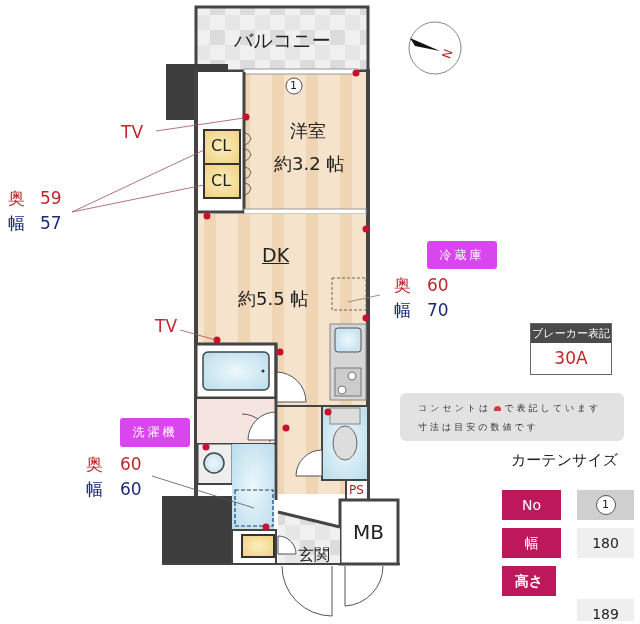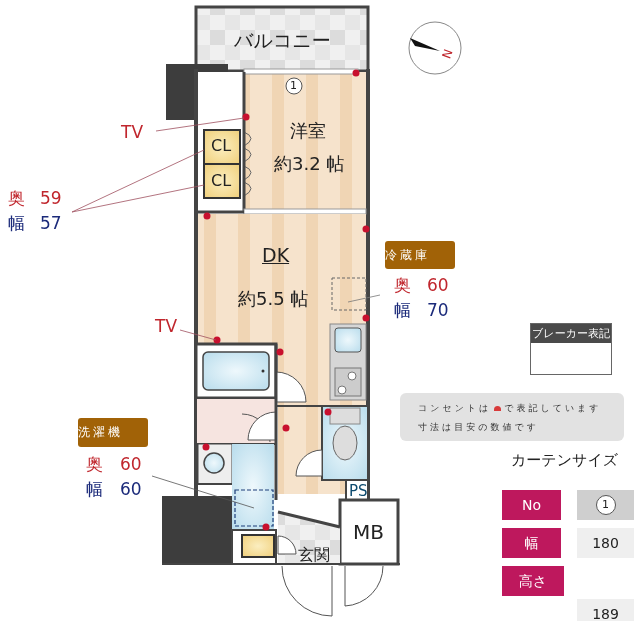--- a/index.html
+++ b/index.html
@@ -1,21 +1,21 @@
 <!DOCTYPE html>
 <html><head>
 <meta charset="utf-8">
 <style>
   html,body{margin:0;padding:0;background:#fff;}
   body{width:640px;height:624px;position:relative;overflow:hidden;font-family:"DejaVu Sans","Liberation Sans",sans-serif;}
   .plan{position:absolute;left:0;top:0;width:640px;height:624px;}
   .lbl{position:absolute;white-space:nowrap;line-height:1;}
   .red{color:#c0262d;}
   .blue{color:#1b2a7a;}
-  .tag{position:absolute;background:#a16207;color:#fff;border-radius:3px;font-size:12px;letter-spacing:3px;text-align:left;}
+  .tag{position:absolute;background:#d946ef;color:#fff;border-radius:3px;font-size:12px;letter-spacing:3px;text-align:center;margin-left:42px;}
   .tbl-h{position:absolute;background:#be185d;color:#fff;font-size:14px;text-align:center;}
   .tbl-v{position:absolute;background:#efefef;color:#222;font-size:14px;text-align:center;}
   .note{position:absolute;left:400px;top:393px;width:224px;height:48px;background:#e2e2e2;border-radius:6px;}
   .note .row{position:absolute;left:18px;font-size:9px;letter-spacing:3px;color:#333;}
   .breaker{position:absolute;left:530px;top:323px;width:80px;height:50px;border:1px solid #666;}
   .breaker .hd{height:19px;background:#4a4a4a;color:#fff;font-size:11px;text-align:center;line-height:19px;}
   .breaker .vl{height:30px;color:#c0262d;font-size:17px;text-align:center;line-height:30px;}
 </style>
 </head>
 <body>
@@ -149,21 +149,21 @@
 <div class="lbl red" style="left:443px;top:48px;font-size:12px;transform:rotate(-70deg);">N</div>
 <div class="lbl" style="left:290px;top:80px;font-size:11px;color:#222;">1</div>
 <div class="lbl" style="left:290px;top:122px;font-size:18px;color:#222;">洋室</div>
 <div class="lbl" style="left:274px;top:155px;font-size:18px;color:#222;">約3.2 帖</div>
 <div class="lbl" style="left:211px;top:138px;font-size:16px;color:#222;">CL</div>
 <div class="lbl" style="left:211px;top:173px;font-size:16px;color:#222;">CL</div>
 <div class="lbl" style="left:262px;top:246px;font-size:19px;color:#222;text-decoration:underline;">DK</div>
 <div class="lbl" style="left:238px;top:290px;font-size:18px;color:#222;">約5.5 帖</div>
 <div class="lbl" style="left:298px;top:536px;font-size:16px;color:#222;margin-top:11px;">玄関</div>
 <div class="lbl" style="left:353px;top:522px;font-size:20px;color:#222;">MB</div>
-<div class="lbl" style="left:349px;top:484px;font-size:15px;color:#0c4a6e;">PS</div>
+<div class="lbl" style="left:349px;top:484px;font-size:12px;color:#b91c1c;">PS</div>
 
 <div class="lbl red" style="left:121px;top:124px;font-size:17px;">TV</div>
 <div class="lbl red" style="left:155px;top:318px;font-size:17px;">TV</div>
 
 <div>
   <div class="lbl red" style="left:8px;top:190px;font-size:17px;">奥</div>
   <div class="lbl red" style="left:40px;top:190px;font-size:17px;">59</div>
   <div class="lbl blue" style="left:8px;top:215px;font-size:17px;">幅</div>
   <div class="lbl blue" style="left:40px;top:215px;font-size:17px;">57</div>
 </div>
@@ -179,33 +179,34 @@
 <div>
   <div class="tag" style="left:78px;top:418px;width:70px;height:29px;line-height:29px;">洗濯機</div>
   <div class="lbl red" style="left:86px;top:456px;font-size:17px;">奥</div>
   <div class="lbl red" style="left:120px;top:456px;font-size:17px;">60</div>
   <div class="lbl blue" style="left:86px;top:481px;font-size:17px;">幅</div>
   <div class="lbl blue" style="left:120px;top:481px;font-size:17px;">60</div>
 </div>
 
 <div class="breaker">
   <div class="hd">ブレーカー表記</div>
+  <div class="vl">30A</div>
 </div>
 
 <div class="note">
   <div class="row" style="top:9px;">
     <span>コンセントは</span><span style="display:inline-block;width:7px;height:5px;background:#d83a3a;border-radius:4px 4px 0 0;margin:0 3px;"></span><span>で表記しています</span>
   </div>
   <div class="row" style="top:28px;">寸法は目安の数値です</div>
 </div>
 
 <div class="lbl" style="left:511px;top:453px;font-size:15px;color:#222;">カーテンサイズ</div>
 
 <div>
   <div class="tbl-h" style="left:502px;top:490px;width:59px;height:30px;line-height:30px;">No</div>
   <div class="tbl-v" style="left:577px;top:490px;width:57px;height:30px;background:#cfcfcf;">
     <span style="display:inline-block;margin-top:5px;width:18px;height:18px;line-height:18px;border:1px solid #555;border-radius:50%;background:#fff;font-size:11px;">1</span>
   </div>
   <div class="tbl-h" style="left:502px;top:528px;width:59px;height:30px;line-height:30px;">幅</div>
   <div class="tbl-v" style="left:577px;top:528px;width:57px;height:30px;line-height:30px;">180</div>
-  <div class="tbl-h" style="left:502px;top:566px;width:62px;height:30px;line-height:30px;">高さ</div>
+  <div class="tbl-h" style="left:502px;top:566px;width:54px;height:30px;line-height:30px;font-weight:bold;">高さ</div>
   <div class="tbl-v" style="left:577px;top:599px;width:57px;height:22px;line-height:30px;">189</div>
 </div>
 
 </body></html>

